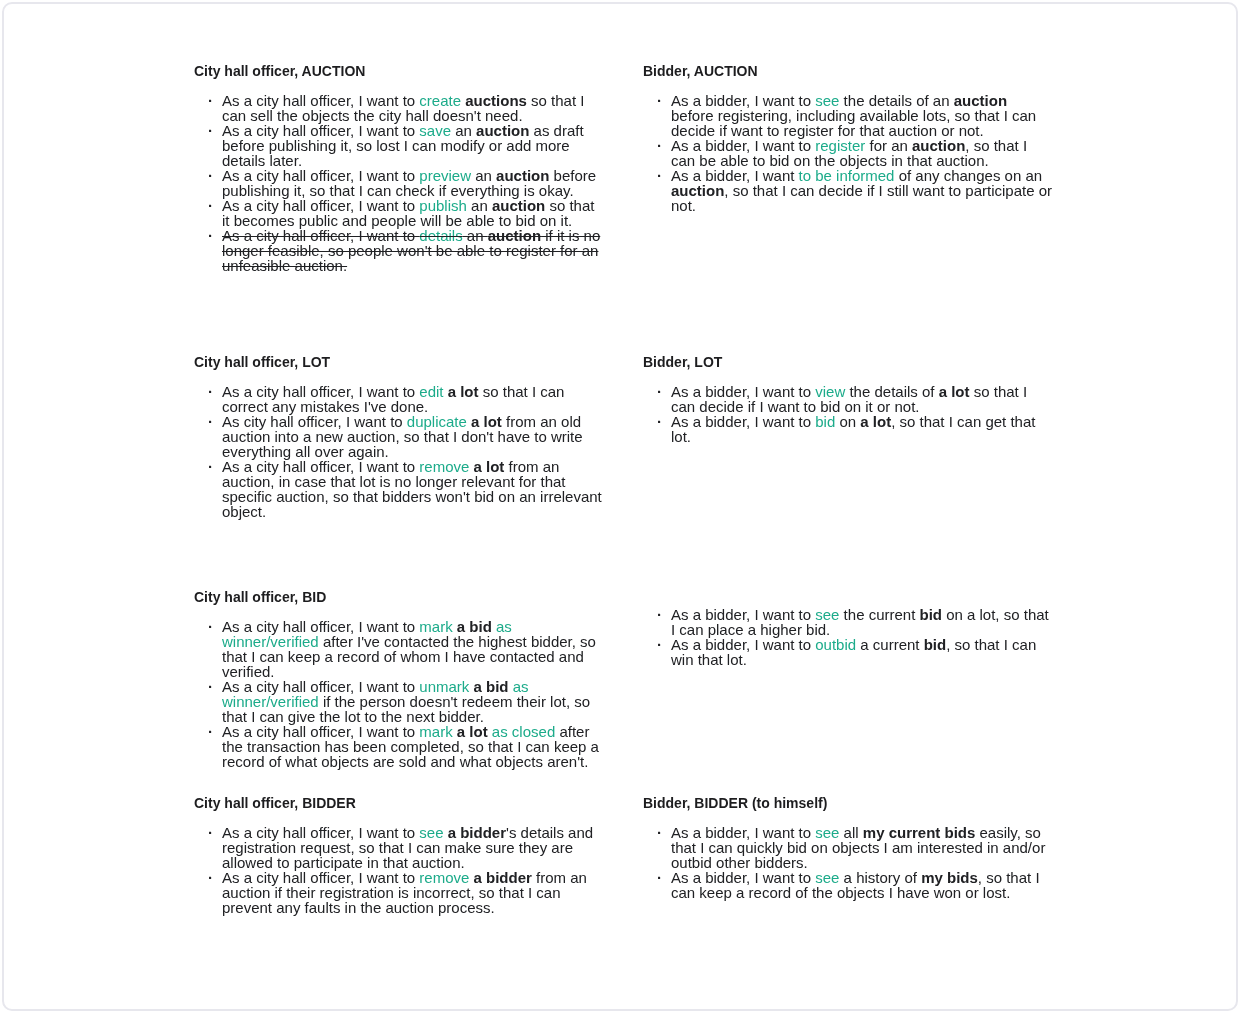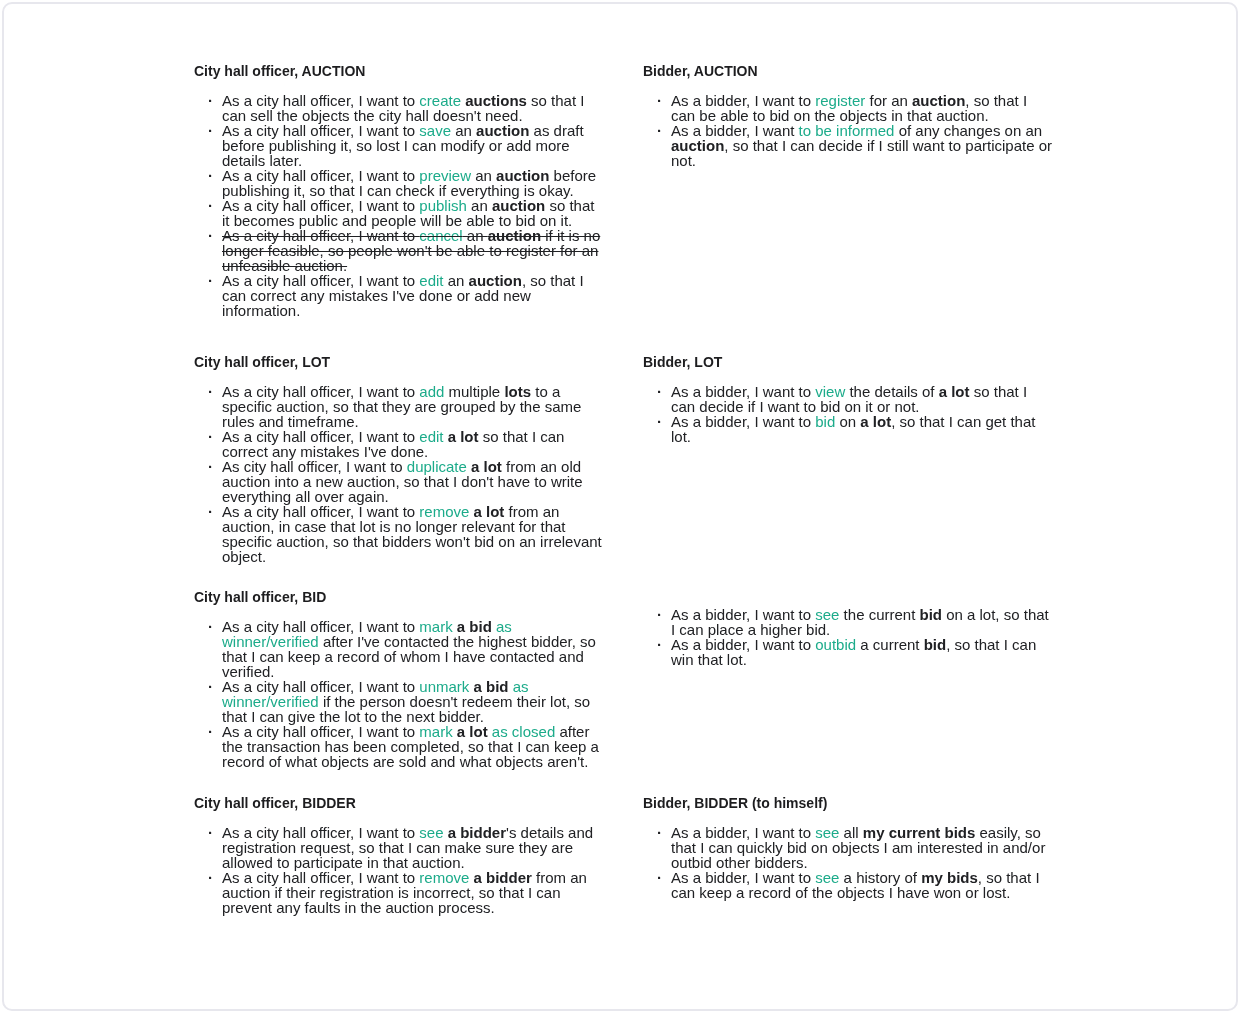--- a/index.html
+++ b/index.html
@@ -63,37 +63,36 @@
 
 <main class="grid">
 
   <section>
     <h2>City hall officer, AUCTION</h2>
     <ul>
         <li><span>As a city hall officer, I want to </span><span class="g">create</span><span> </span><span class="b">auctions</span><span> so that I can sell the objects the city hall doesn't need.</span></li>
         <li><span>As a city hall officer, I want to </span><span class="g">save</span><span> an </span><span class="b">auction</span><span> as draft before publishing it, so lost I can modify or add more details later.</span></li>
         <li><span>As a city hall officer, I want to </span><span class="g">preview</span><span> an </span><span class="b">auction</span><span> before publishing it, so that I can check if everything is okay.</span></li>
         <li><span>As a city hall officer, I want to </span><span class="g">publish</span><span> an </span><span class="b">auction</span><span> so that it becomes public and people will be able to bid on it.</span></li>
-        <li class="struck"><span>As a city hall officer, I want to </span><span class="g">cancel</span><span> an </span><span class="b">auction</span><span> if it is no longer feasible, so people won't be able to register for an unfeasible auction.</span></li>
-        <li><span>As a city hall officer, I want to </span><span class="g">edit</span><span> an </span><span class="b">auction</span><span>, so that I can correct any mistakes I've done or add new information.</span></li>
+        <li class="struck"><span>As a city hall officer, I want to </span><span class="g">details</span><span> an </span><span class="b">auction</span><span> if it is no longer feasible, so people won't be able to register for an unfeasible auction.</span></li>
       </ul>
   </section>
 
   <section>
     <h2>Bidder, AUCTION</h2>
     <ul>
+        <li><span>As a bidder, I want to </span><span class="g">see</span><span> the details of an </span><span class="b">auction</span><span> before registering, including available lots, so that I can decide if want to register for that auction or not.</span></li>
         <li><span>As a bidder, I want to </span><span class="g">register</span><span> for an </span><span class="b">auction</span><span>, so that I can be able to bid on the objects in that auction.</span></li>
         <li><span>As a bidder, I want </span><span class="g">to be informed</span><span> of any changes on an </span><span class="b">auction</span><span>, so that I can decide if I still want to participate or not.</span></li>
       </ul>
   </section>
 
   <section>
     <h2>City hall officer, LOT</h2>
     <ul>
-        <li><span>As a city hall officer, I want to </span><span class="g">add</span><span> multiple </span><span class="b">lots</span><span> to a specific auction, so that they are grouped by the same rules and timeframe.</span></li>
         <li><span>As a city hall officer, I want to </span><span class="g">edit</span><span> </span><span class="b">a lot</span><span> so that I can correct any mistakes I've done.</span></li>
         <li><span>As city hall officer, I want to </span><span class="g">duplicate</span><span> </span><span class="b">a lot</span><span> from an old auction into a new auction, so that I don't have to write everything all over again.</span></li>
         <li><span>As a city hall officer, I want to </span><span class="g">remove</span><span> </span><span class="b">a lot</span><span> from an auction, in case that lot is no longer relevant for that specific auction, so that bidders won't bid on an irrelevant object.</span></li>
       </ul>
   </section>
 
   <section>
     <h2>Bidder, LOT</h2>
     <ul>
         <li><span>As a bidder, I want to </span><span class="g">view</span><span> the details of </span><span class="b">a lot</span><span> so that I can decide if I want to bid on it or not.</span></li>

